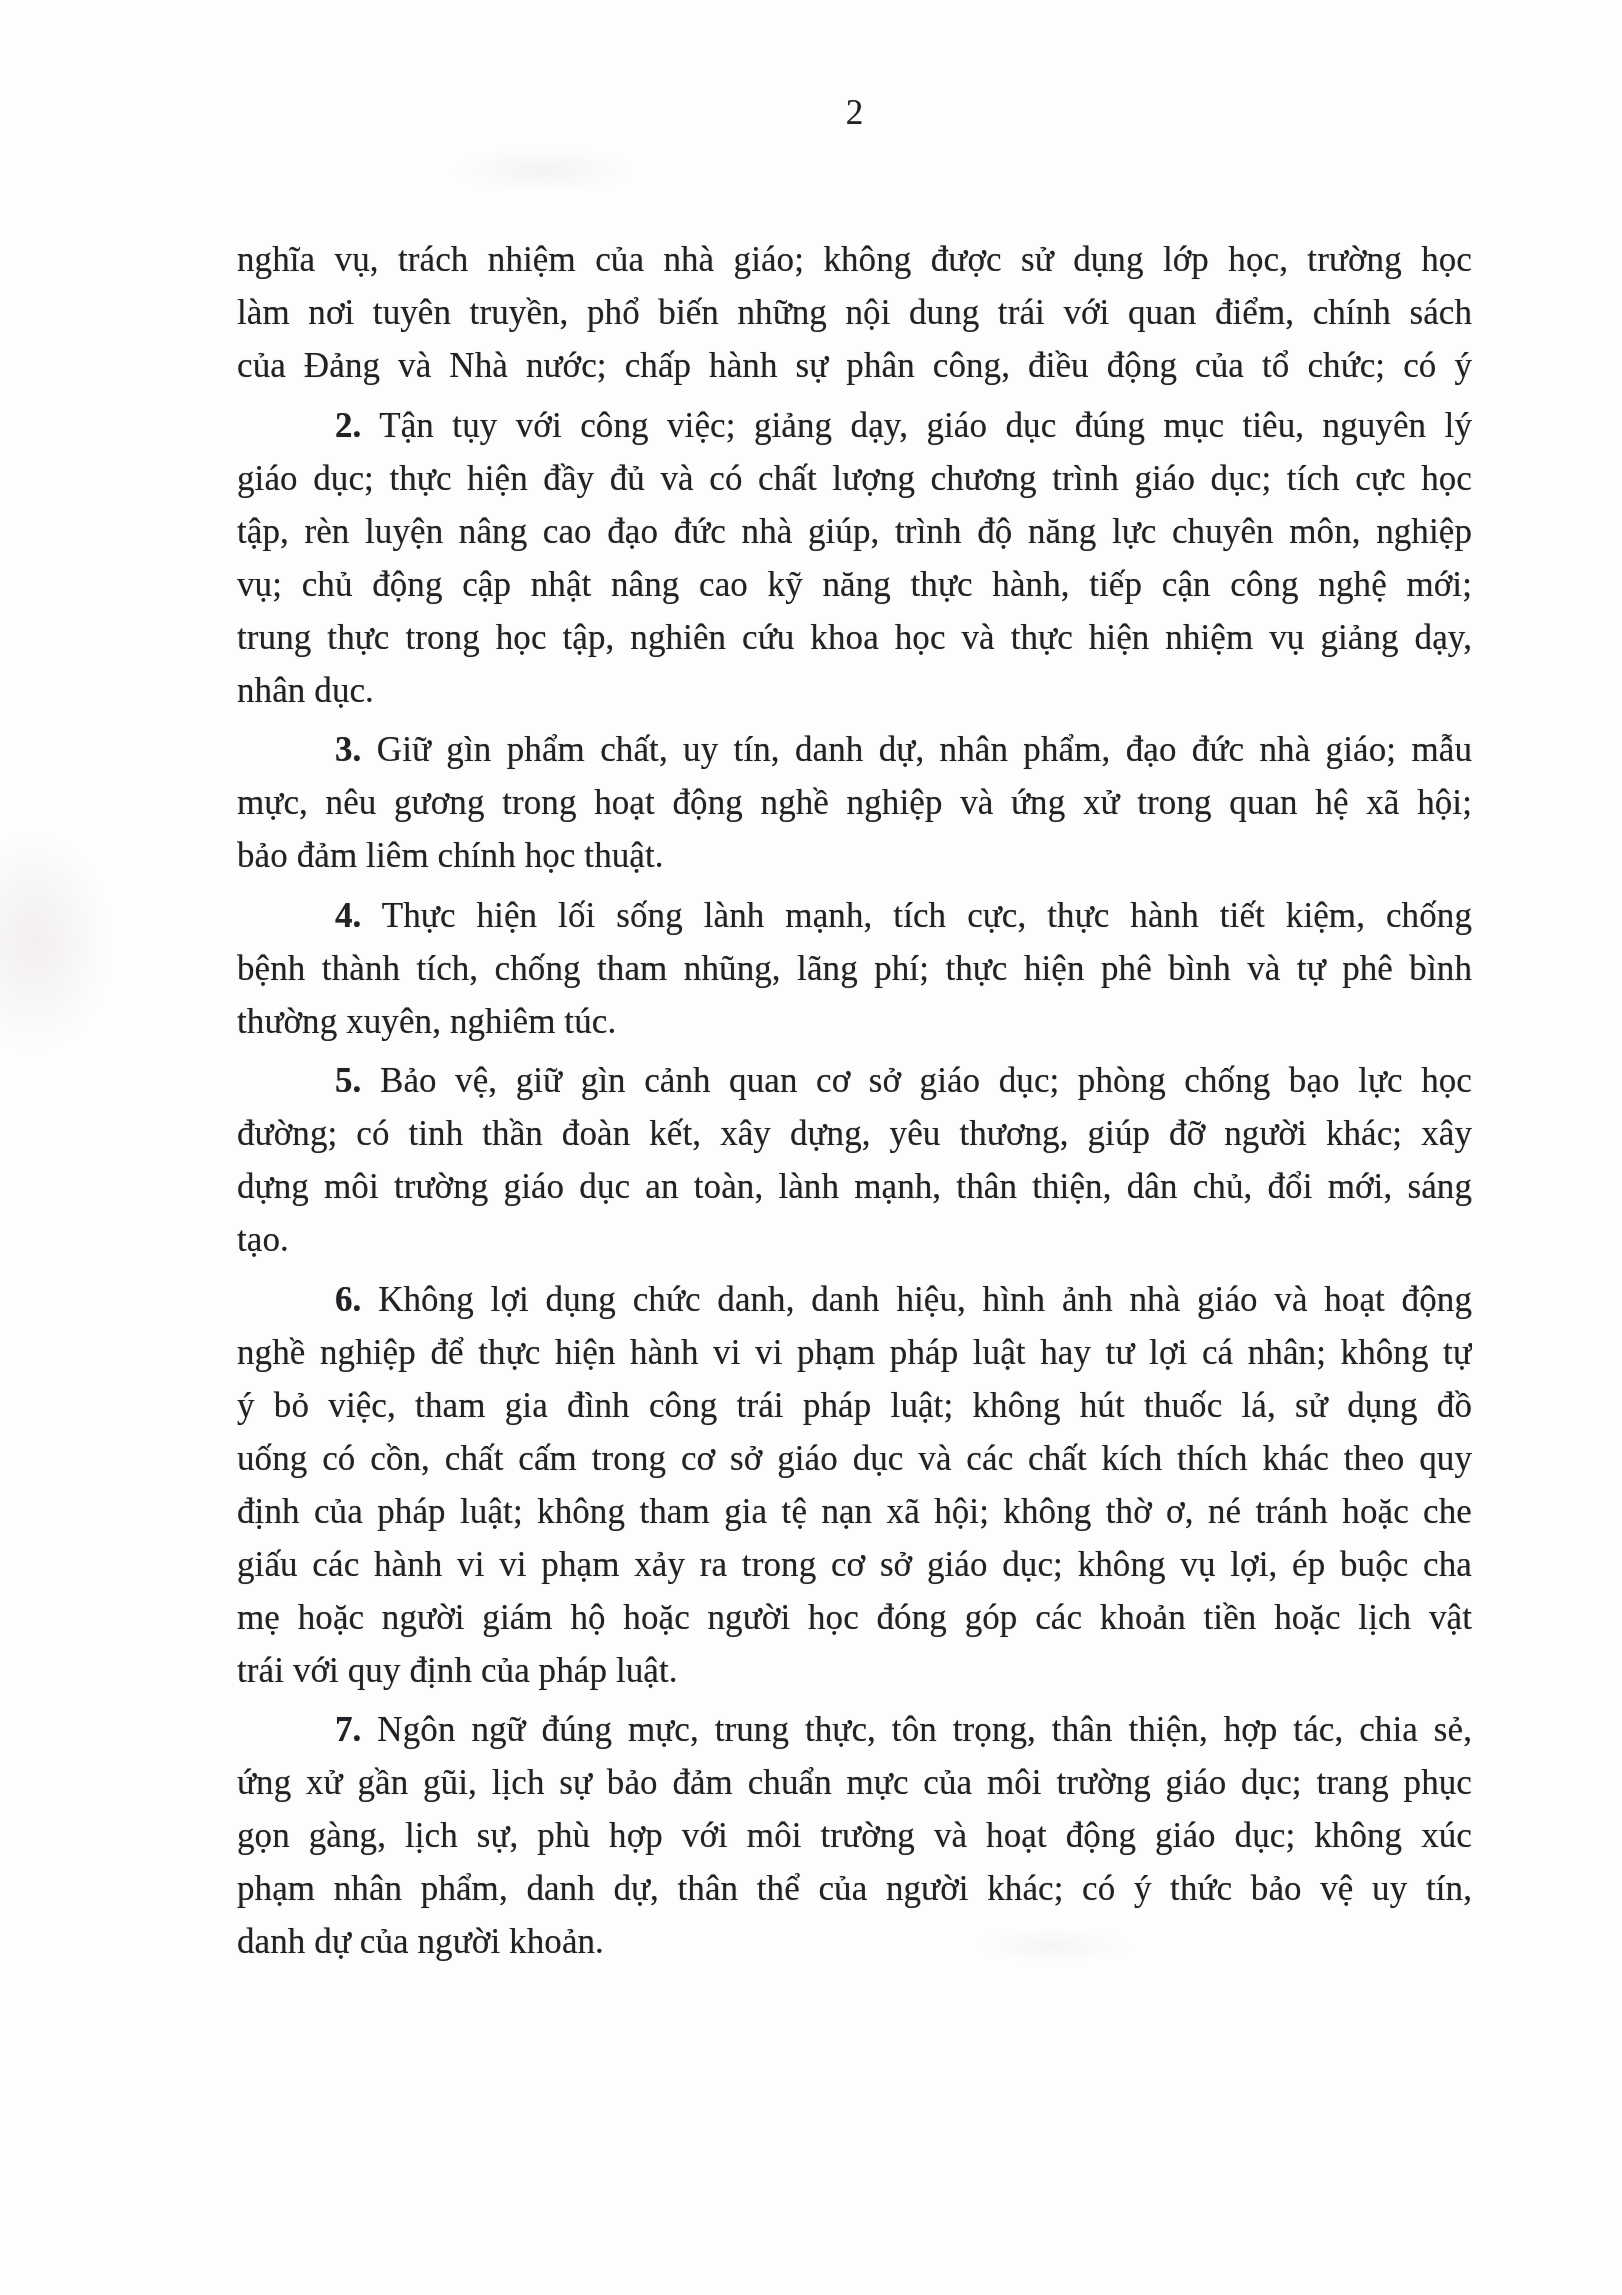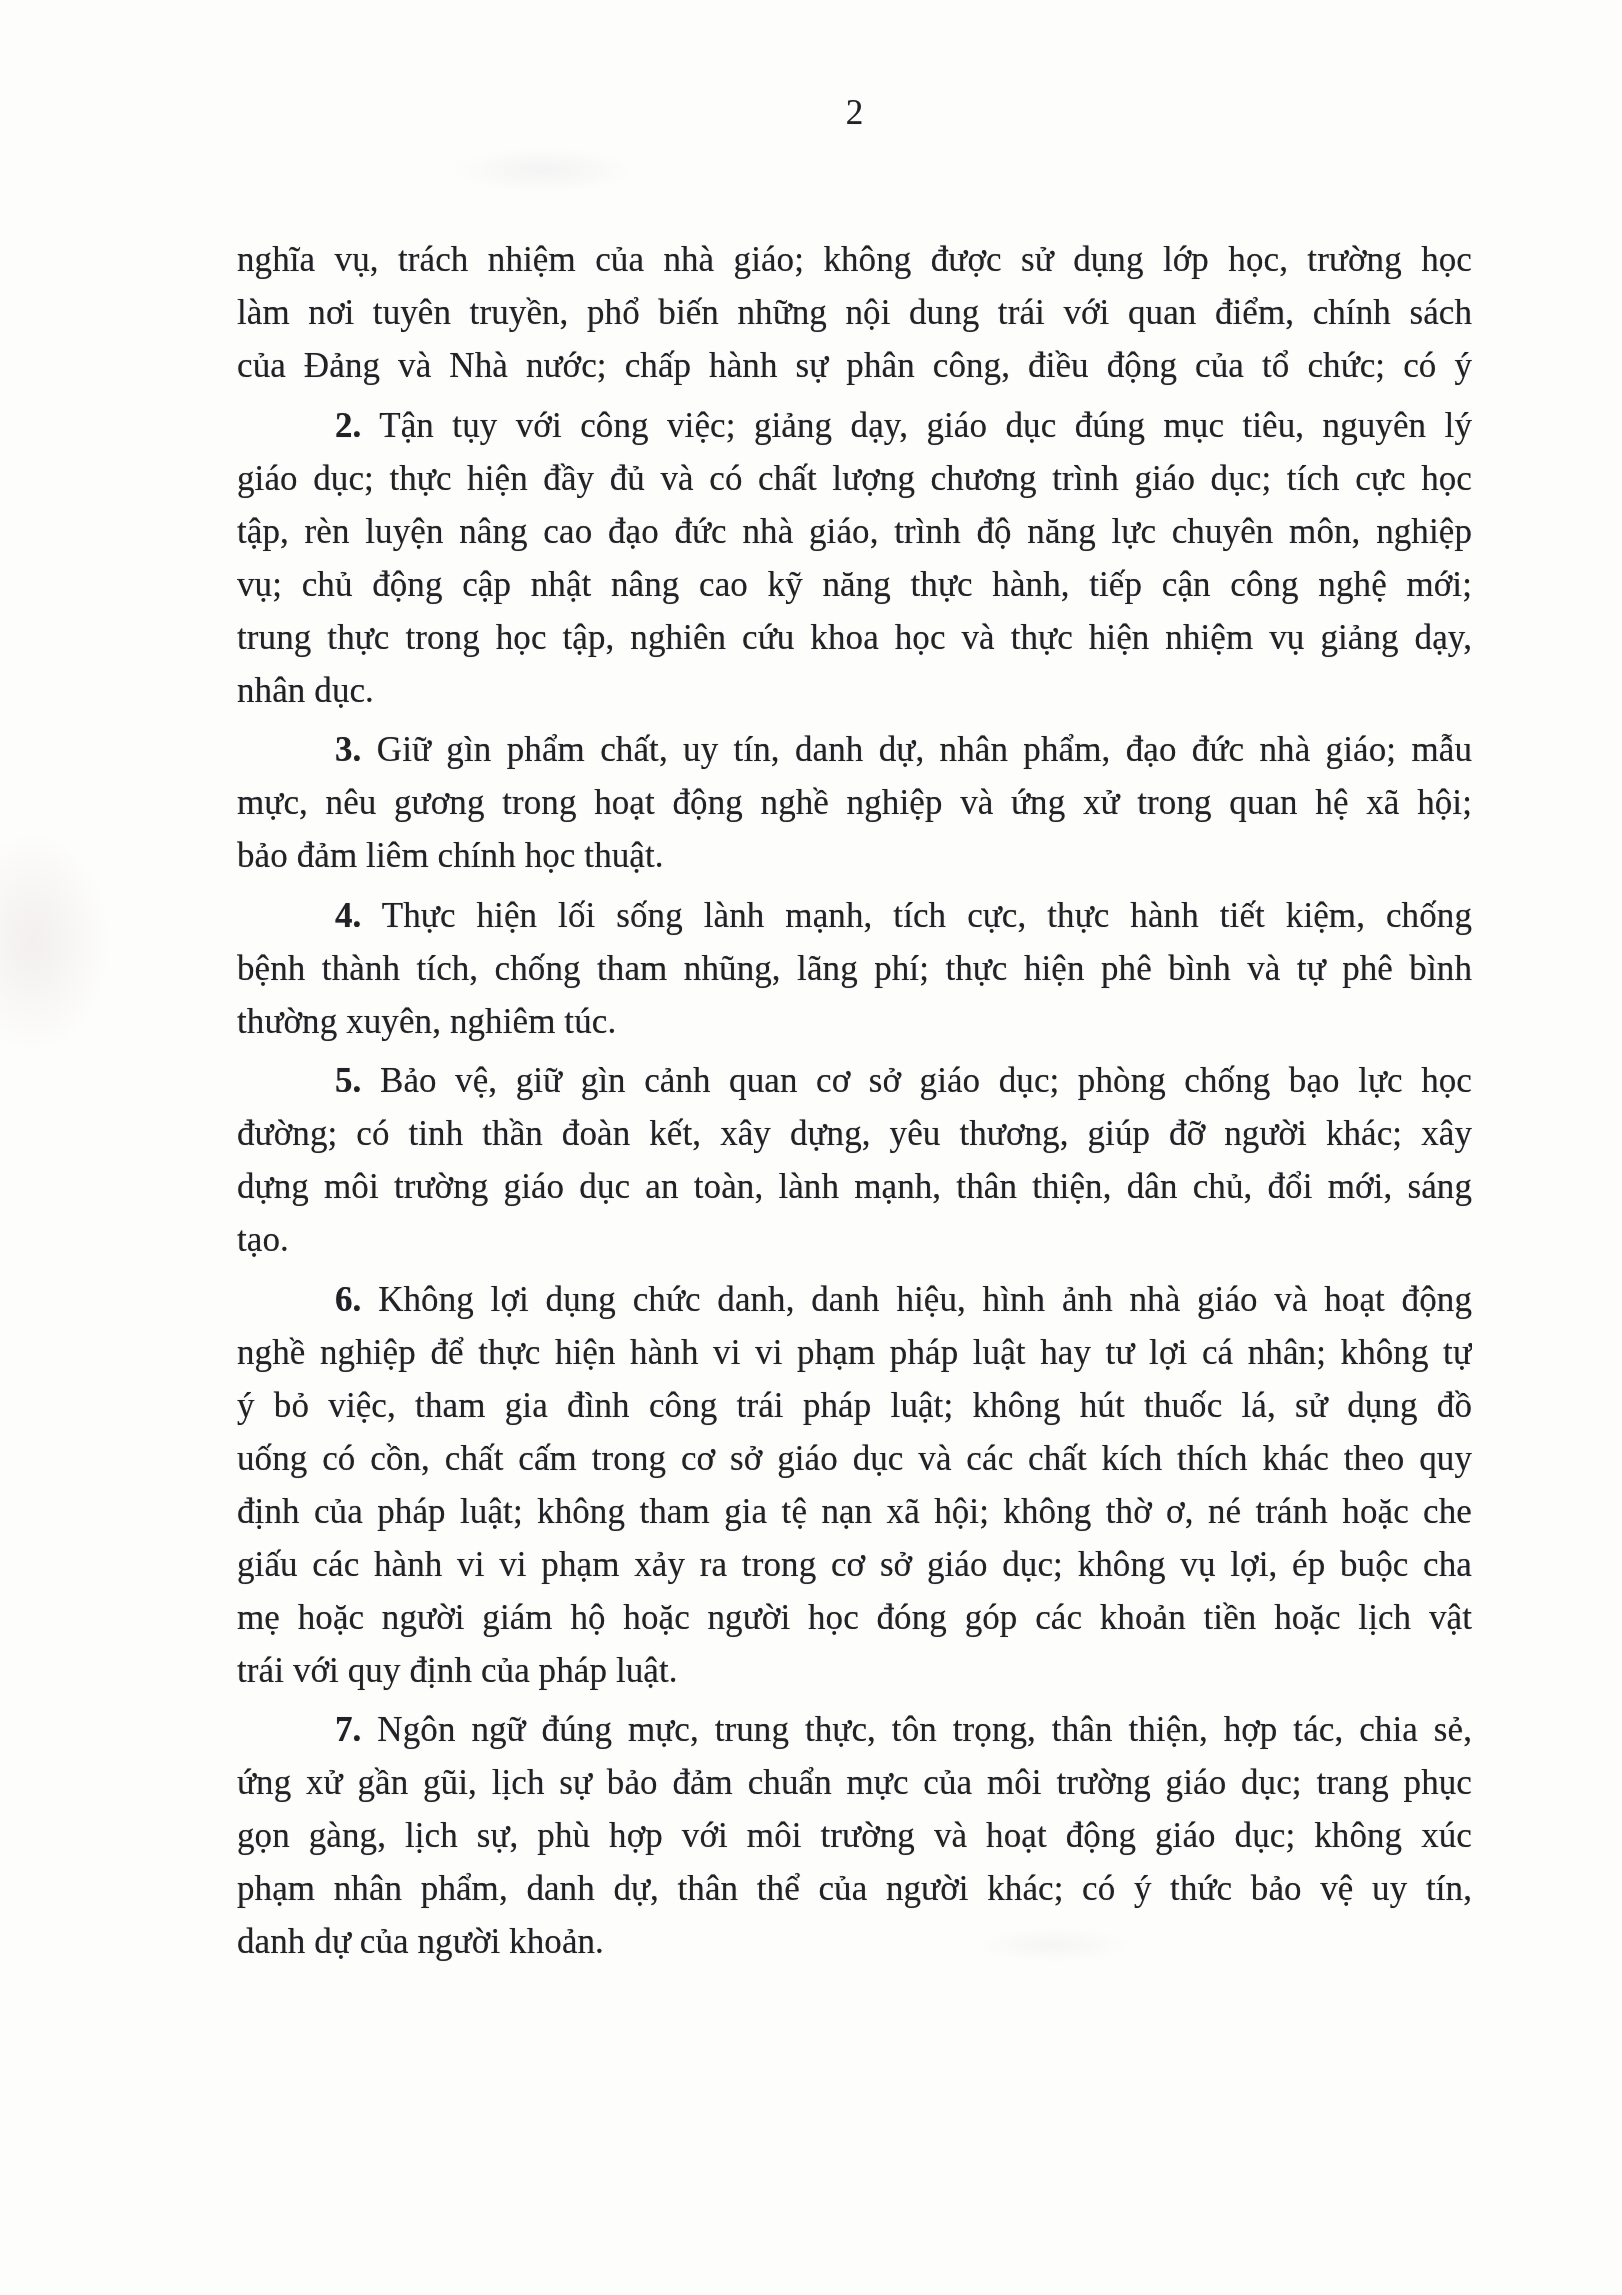--- a/index.html
+++ b/index.html
@@ -71,21 +71,21 @@
   <div class="content">
 
   <div class="para">
         <div class="line">nghĩa vụ, trách nhiệm của nhà giáo; không được sử dụng lớp học, trường học</div>
         <div class="line">làm nơi tuyên truyền, phổ biến những nội dung trái với quan điểm, chính sách</div>
         <div class="line">của Đảng và Nhà nước; chấp hành sự phân công, điều động của tổ chức; có ý</div>
       </div>
       <div class="para">
         <div class="line indent"><b class="para-num">2.</b> Tận tụy với công việc; giảng dạy, giáo dục đúng mục tiêu, nguyên lý</div>
         <div class="line">giáo dục; thực hiện đầy đủ và có chất lượng chương trình giáo dục; tích cực học</div>
-        <div class="line">tập, rèn luyện nâng cao đạo đức nhà giáo, trình độ năng lực chuyên môn, nghiệp</div>
+        <div class="line">tập, rèn luyện nâng cao đạo đức nhà giúp, trình độ năng lực chuyên môn, nghiệp</div>
         <div class="line">vụ; chủ động cập nhật nâng cao kỹ năng thực hành, tiếp cận công nghệ mới;</div>
         <div class="line">trung thực trong học tập, nghiên cứu khoa học và thực hiện nhiệm vụ giảng dạy,</div>
         <div class="line last">nhân dục.</div>
       </div>
       <div class="para">
         <div class="line indent"><b class="para-num">3.</b> Giữ gìn phẩm chất, uy tín, danh dự, nhân phẩm, đạo đức nhà giáo; mẫu</div>
         <div class="line">mực, nêu gương trong hoạt động nghề nghiệp và ứng xử trong quan hệ xã hội;</div>
         <div class="line last">bảo đảm liêm chính học thuật.</div>
       </div>
       <div class="para">

